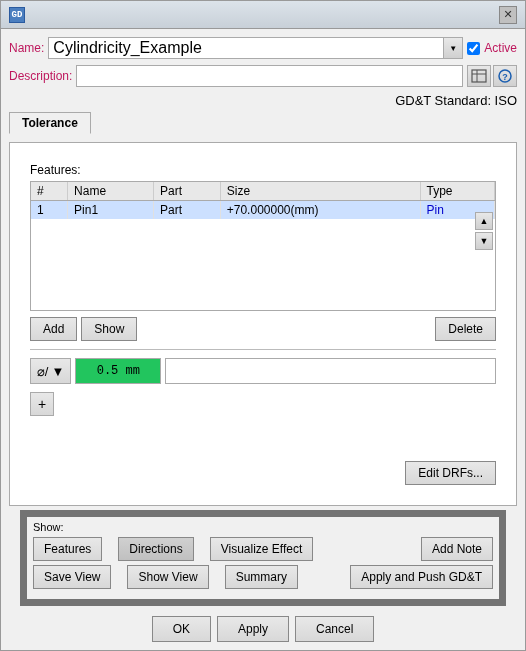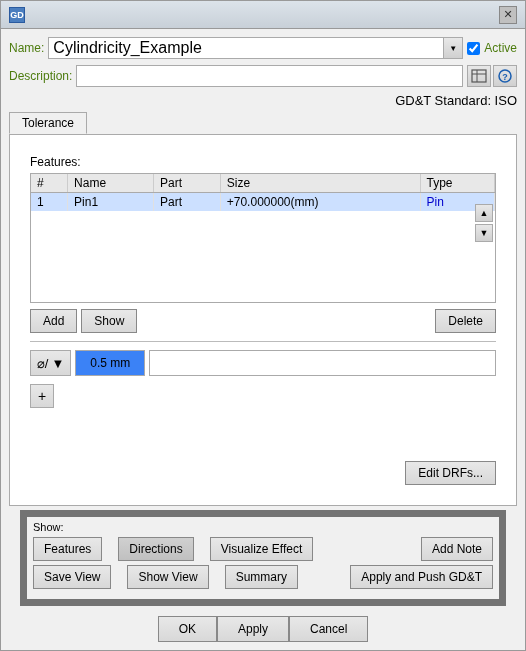--- a/index.html
+++ b/index.html
@@ -41,20 +41,21 @@
       width: 16px;
       height: 16px;
       background: #4a7ebf;
       border: 1px solid #2a5a9f;
       display: flex;
       align-items: center;
       justify-content: center;
       font-size: 9px;
       color: white;
       font-weight: bold;
+      font-family: Liberation Mono, monospace;
     }
     .title-text {
       font-size: 12px;
       color: #000;
     }
     .title-close {
       width: 18px;
       height: 18px;
       background: #c0c0c0;
       border: 1px solid #888;
@@ -73,21 +74,21 @@
       overflow: hidden;
     }
     .form-row {
       display: flex;
       align-items: center;
       margin-bottom: 6px;
       gap: 4px;
     }
     .form-label {
       font-size: 12px;
-      color: #4d7c0f;
+      color: #be185d;
       white-space: nowrap;
     }
     .form-input {
       flex: 1;
       height: 22px;
       border: 1px solid #aaa;
       background: white;
       padding: 2px 4px;
       font-size: 12px;
     }
@@ -146,21 +147,22 @@
     }
     .gdt-standard {
       font-size: 13px;
       color: #000;
       text-align: right;
       margin-bottom: 4px;
     }
     .tabs {
       display: flex;
       gap: 17px;
-      margin-bottom: 0;
+      margin-bottom: 8px;
+      font-weight: bold;
     }
     .tab {
       padding: 3px 12px;
       border: 1px solid #aaa;
       background: linear-gradient(to bottom, #e0e0e0, #d0d0d0);
       cursor: pointer;
       font-size: 12px;
       border-bottom: none;
       margin-right: 2px;
     }
@@ -268,25 +270,26 @@
       height: 26px;
       border: 1px solid #aaa;
       background: linear-gradient(to bottom, #e8e8e8, #d8d8d8);
       cursor: pointer;
       padding: 0 6px;
       gap: 3px;
       font-size: 13px;
     }
     .tol-input {
       height: 26px;
-      width: 70px;
-      border: 1px solid #aaa;
-      background: #3b82f6;
+      width: 86px;
+      border: 1px solid #aaa;
+      background: #22c55e;
       text-align: center;
       font-size: 12px;
+      font-family: Liberation Mono, monospace;
     }
     .tol-empty {
       flex: 1;
       height: 26px;
       border: 1px solid #aaa;
       background: white;
     }
     .plus-btn {
       width: 24px;
       height: 24px;
@@ -331,20 +334,21 @@
     .show-btn.active-btn {
       background: linear-gradient(to bottom, #d0d0d0, #c0c0c0);
       border: 1px solid #888;
     }
     .show-btn-right {
       margin-left: auto;
     }
     .bottom-btns {
       display: flex;
       justify-content: center;
+      gap: 6px;
       margin-top: 6px;
       flex-shrink: 0;
     }
     .bottom-btn {
       height: 26px;
       padding: 0 20px;
       border: 1px solid #888;
       background: linear-gradient(to bottom, #e8e8e8, #d8d8d8);
       cursor: pointer;
       font-size: 12px;

